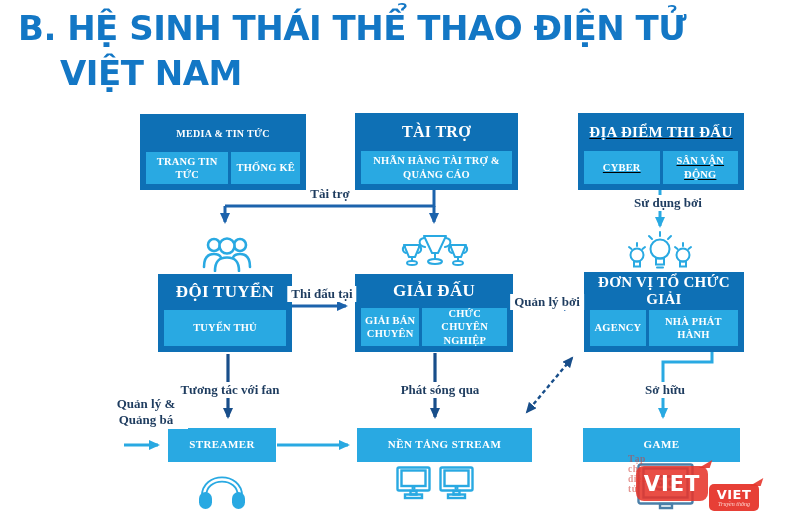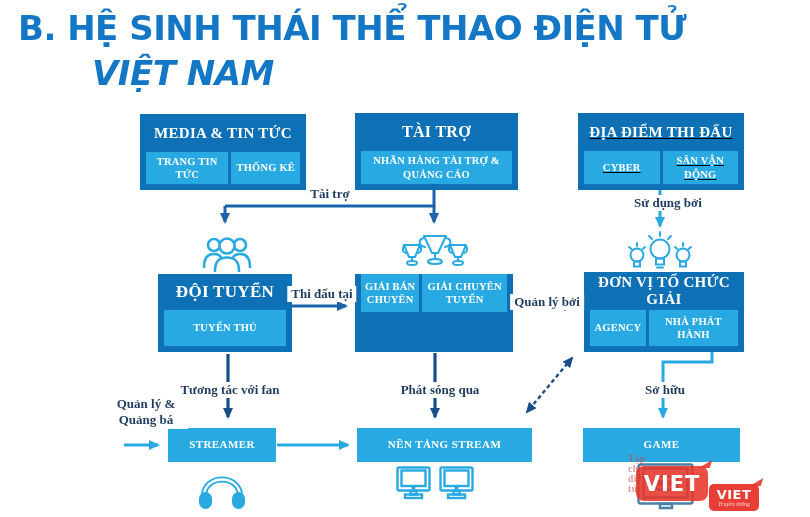--- a/index.html
+++ b/index.html
@@ -1,21 +1,21 @@
 <!DOCTYPE html>
 <html><head>
 <meta charset="utf-8">
 <style>
   html,body{margin:0;padding:0;background:#fff;}
   .canvas{position:relative;width:810px;height:517px;background:#ffffff;overflow:hidden;
           font-family:"Liberation Serif",serif;}
   
   .title{position:absolute;left:18px;top:6px;font-family:"DejaVu Sans",sans-serif;
          font-weight:bold;color:#1377c5;font-size:34px;line-height:45px;letter-spacing:-0.5px;z-index:3;}
-  .title .t2{display:inline-block;margin-left:74px;font-style:italic;}
+  .title .t2{display:inline-block;margin-left:42px;}
   
   .node{position:absolute;box-sizing:border-box;z-index:2;}
   .node.dark{background:#0e70b5;display:flex;flex-direction:column;}
   .node-header{flex:1;display:flex;align-items:center;justify-content:center;color:#fff;
                font-weight:bold;letter-spacing:0.3px;text-align:center;}
   .node-cells{display:flex;gap:3px;margin:0 6px 6px;}
   .cell{background:#29a9e2;color:#fff;font-weight:bold;font-size:10.5px;display:flex;
         align-items:center;justify-content:center;text-align:center;flex:1;line-height:1.25;
         padding:1px 3px;letter-spacing:0.2px;}
   .node.light{background:#29a9e2;color:#fff;font-weight:bold;display:flex;align-items:center;
@@ -86,21 +86,21 @@
 
     <g stroke="#29a9e2" stroke-width="3" fill="none">
       <line x1="660" y1="190" x2="660" y2="226" marker-end="url(#mLight)"></line>
       <path d="M712,352 V362 H663 V417" marker-end="url(#mLight)"></path>
       <line x1="124" y1="445" x2="158" y2="445" marker-end="url(#mLight)"></line>
       <line x1="277" y1="445" x2="348" y2="445" marker-end="url(#mLight)"></line>
     </g>
   </svg>
 
   <div class="node dark" style="left:140px;top:114px;width:166px;height:76px;">
-    <div class="node-header" style="font-size:15px;">MEDIA &amp; TIN TỨC</div>
+    <div class="node-header" style="font-size:10px;">MEDIA &amp; TIN TỨC</div>
     <div class="node-cells" style="height:32px;">
       <div class="cell" style="flex:1.1;">TRANG TIN TỨC</div>
       <div class="cell" style="flex:0.9;">THỐNG KÊ</div>
     </div>
   </div>
 
   <div class="node dark" style="left:355px;top:113px;width:163px;height:77px;">
     <div class="node-header" style="font-size:16px;">TÀI TRỢ</div>
     <div class="node-cells" style="height:33px;">
       <div class="cell">NHÃN HÀNG TÀI TRỢ &amp; QUẢNG CÁO</div>
@@ -116,23 +116,24 @@
   </div>
 
   <div class="node dark" style="left:158px;top:274px;width:134px;height:78px;">
     <div class="node-header" style="font-size:17px;">ĐỘI TUYỂN</div>
     <div class="node-cells" style="height:36px;">
       <div class="cell">TUYỂN THỦ</div>
     </div>
   </div>
 
   <div class="node dark" style="left:355px;top:274px;width:158px;height:78px;">
+    <div class="node-header" style="font-size:17px;">GIẢI ĐẤU</div>
     <div class="node-cells" style="height:38px;">
       <div class="cell" style="flex:0.8;">GIẢI BÁN CHUYÊN</div>
-      <div class="cell" style="flex:1.2;">GIẢI CHUYÊN TUYỂN</div>
+      <div class="cell" style="flex:1.2;">CHỨC CHUYÊN NGHIỆP</div>
     </div>
   </div>
 
   <div class="node dark" style="left:584px;top:272px;width:160px;height:80px;">
     <div class="node-header" style="font-size:15px;">ĐƠN VỊ TỔ CHỨC GIẢI</div>
     <div class="node-cells" style="height:36px;">
       <div class="cell" style="flex:0.75;">AGENCY</div>
       <div class="cell" style="flex:1.25;">NHÀ PHÁT HÀNH</div>
     </div>
   </div>

